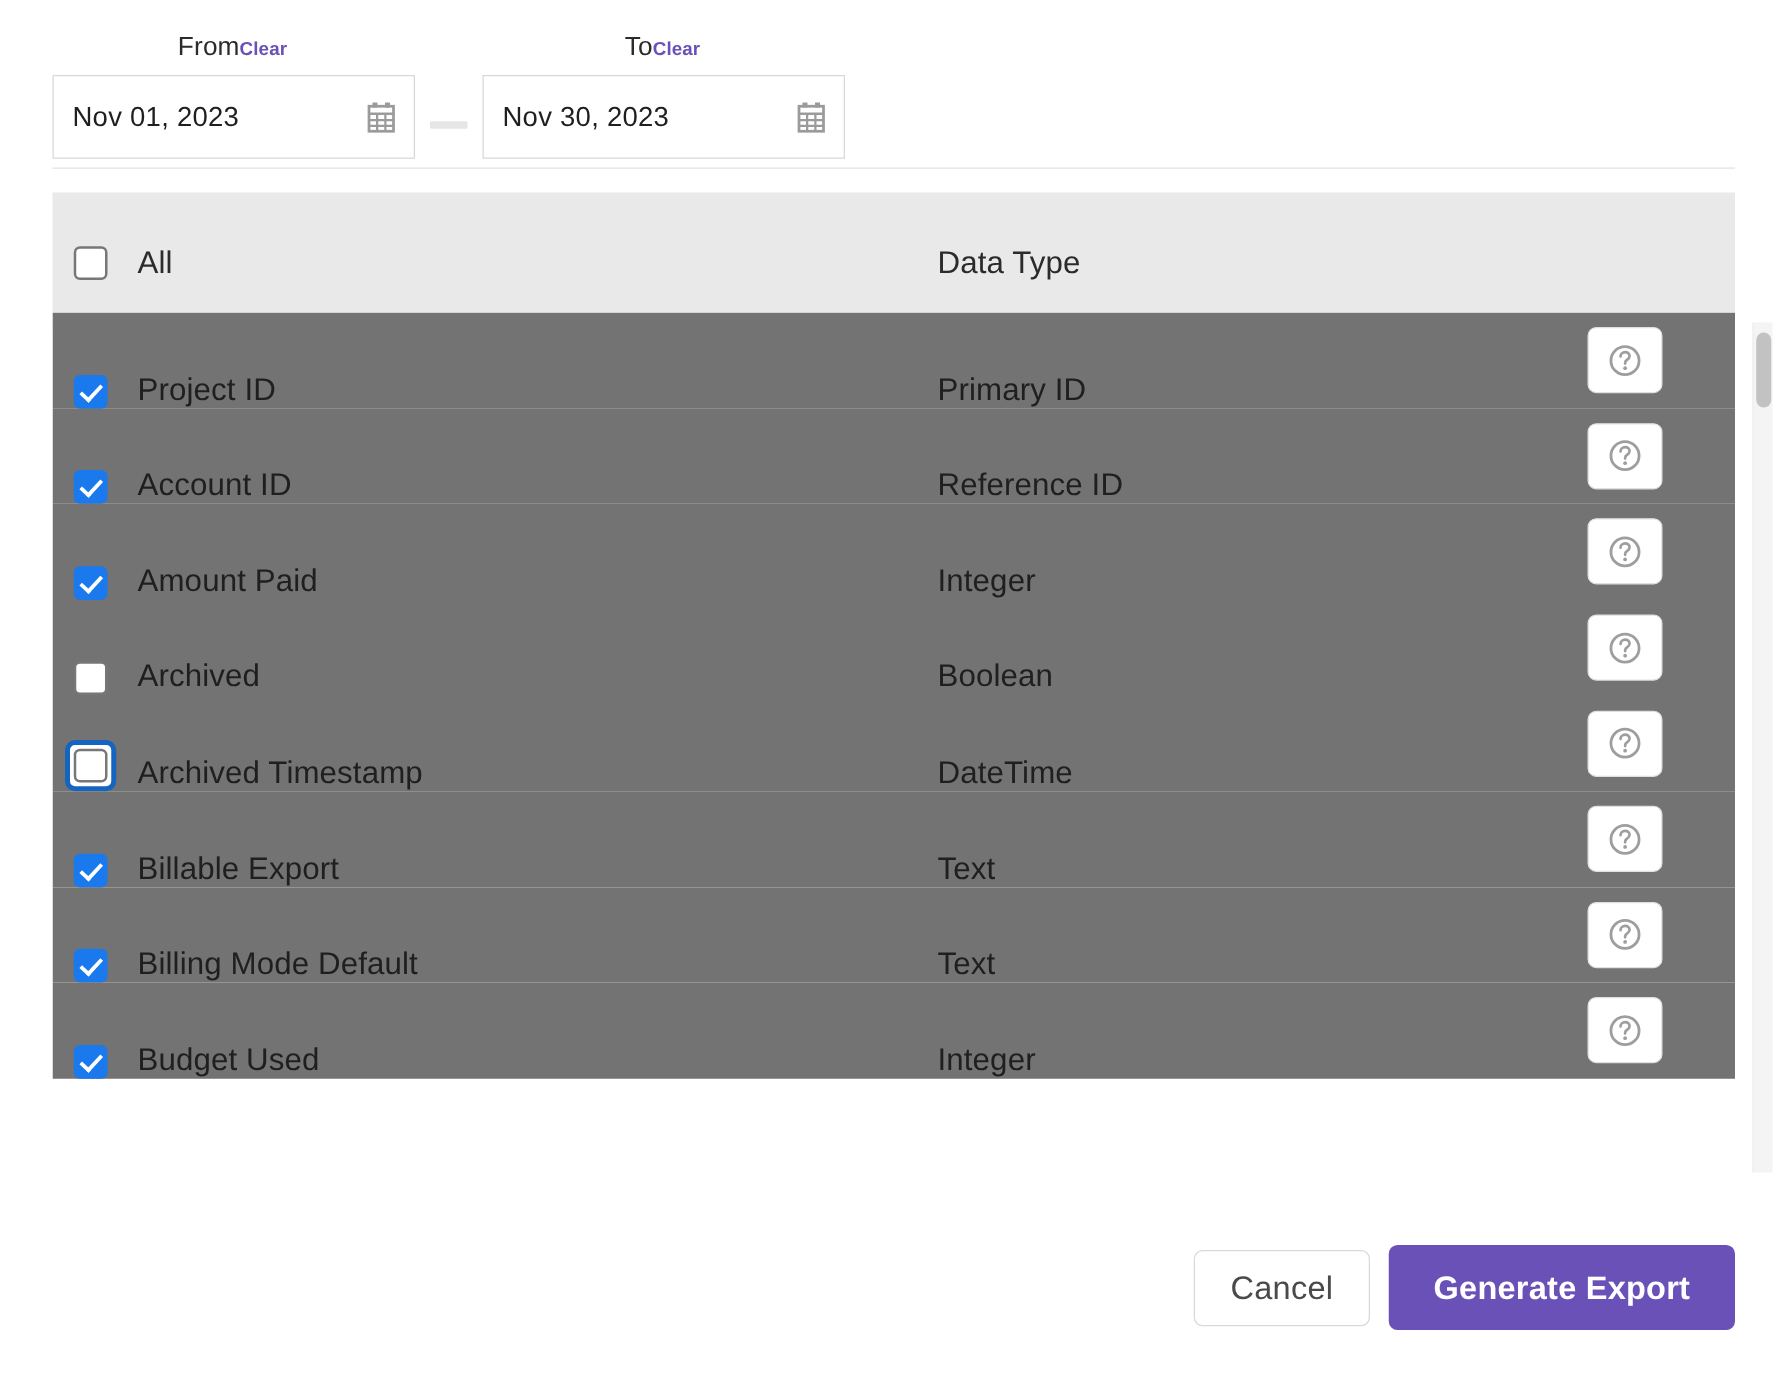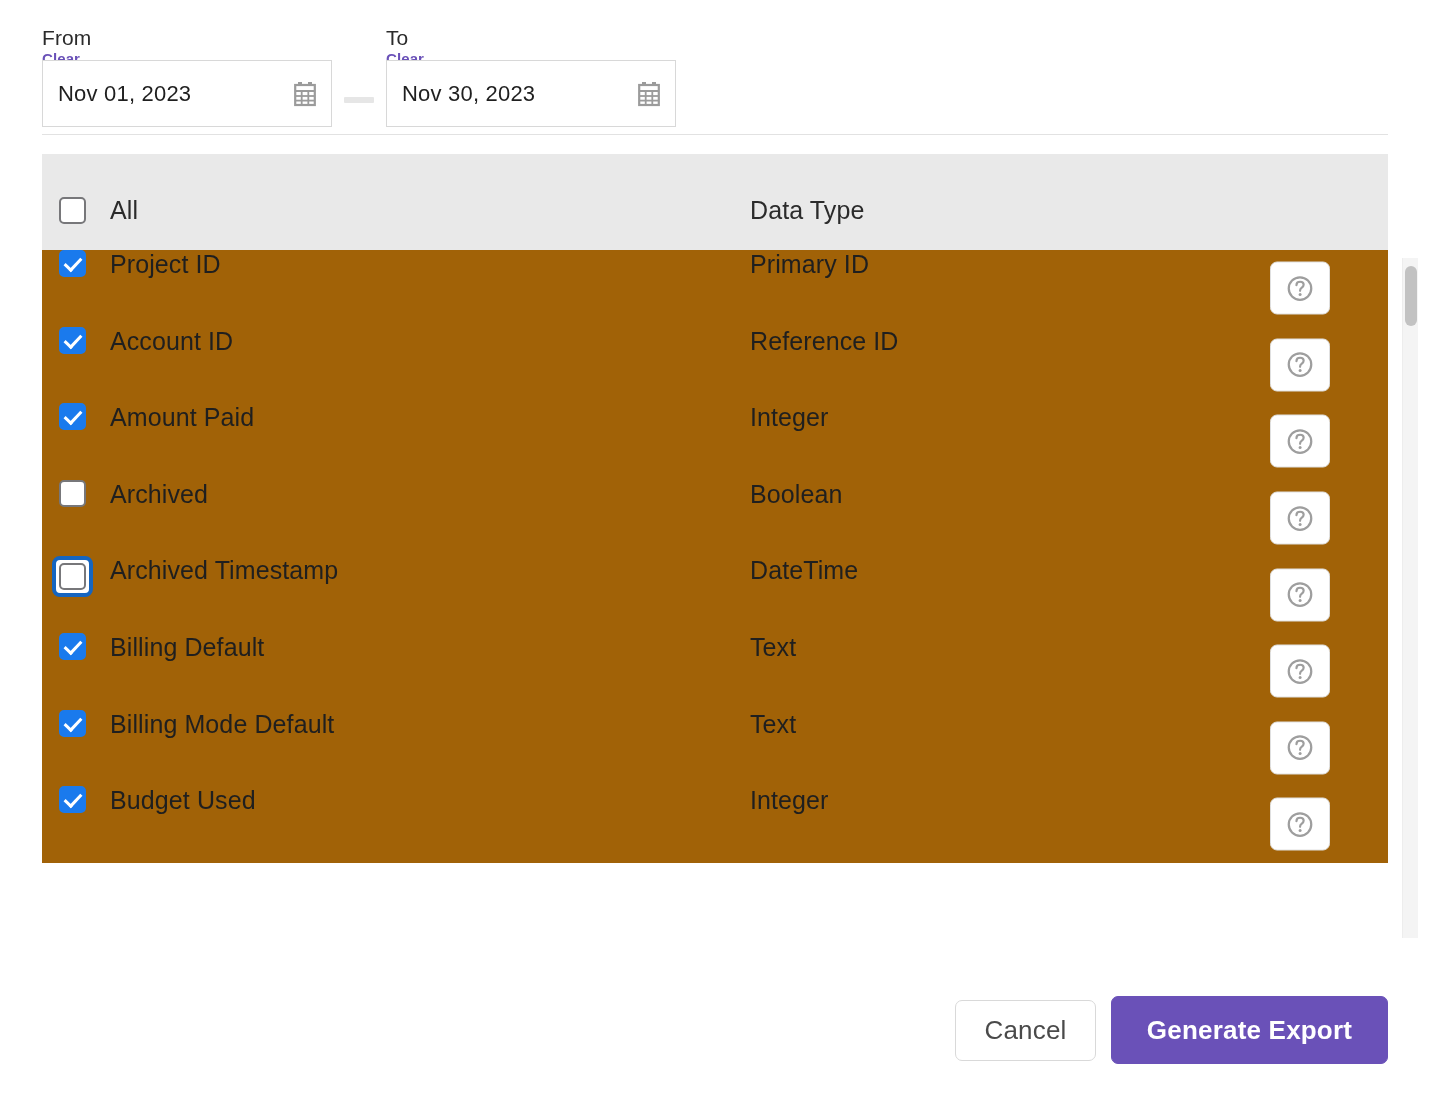--- a/index.html
+++ b/index.html
@@ -26,24 +26,23 @@
     position: absolute;
     left: 42px;
     top: 26px;
     display: flex;
     align-items: flex-end;
   }
   .date-field { width: 290px; }
   .date-label-row {
     display: flex;
     align-items: baseline;
-    justify-content: flex-start;
+    justify-content: center;
     height: 26px;
     padding-right: 2px;
-    flex-direction: column;
   }
   .date-label {
     font-size: 21px;
     color: #2b2b2b;
     letter-spacing: 0.1px;
   }
   .clear-link {
     font-size: 15px;
     font-weight: 700;
     color: #6a51b8;
@@ -127,22 +126,22 @@
     top: 250px;
     width: 1346px;
     height: 688px;
     overflow: hidden;
     background: #ffffff;
   }
   .row {
     position: relative;
     height: 76.6px;
     display: flex;
-    align-items: flex-start;
-    background: #a16207;
+    align-items: flex-end;
+    background: #737373;
   }
   .row-cb-cell {
     width: 68px;
     display: flex;
     justify-content: flex-start;
     padding-left: 17px;
   }
   .row-name {
     font-size: 25px;
     color: #1f1f1f;
@@ -406,21 +405,21 @@
             <circle cx="16" cy="16" r="12" fill="none" stroke="#9e9e9e" stroke-width="2.4"></circle>
             <path d="M12.2 12.4c0-2.1 1.7-3.6 3.9-3.6 2.2 0 3.8 1.4 3.8 3.3 0 1.6-0.9 2.4-2.2 3.3-1.2 0.8-1.6 1.4-1.6 2.6v0.5" fill="none" stroke="#9e9e9e" stroke-width="2.3" stroke-linecap="round"></path>
             <circle cx="16.1" cy="22.4" r="1.6" fill="#9e9e9e"></circle>
           </svg>
         </span>
       </div>
       <div class="row">
         <div class="row-cb-cell">
           <span class="cb checked"></span>
         </div>
-        <span class="row-name">Billing Default</span>
+        <span class="row-name">Billable Export</span>
         <span class="row-type">Text</span>
         <span class="help-btn">
           <svg viewBox="0 0 32 32" width="30" height="30" aria-hidden="true">
             <circle cx="16" cy="16" r="12" fill="none" stroke="#9e9e9e" stroke-width="2.4"></circle>
             <path d="M12.2 12.4c0-2.1 1.7-3.6 3.9-3.6 2.2 0 3.8 1.4 3.8 3.3 0 1.6-0.9 2.4-2.2 3.3-1.2 0.8-1.6 1.4-1.6 2.6v0.5" fill="none" stroke="#9e9e9e" stroke-width="2.3" stroke-linecap="round"></path>
             <circle cx="16.1" cy="22.4" r="1.6" fill="#9e9e9e"></circle>
           </svg>
         </span>
       </div>
       <div class="row">

